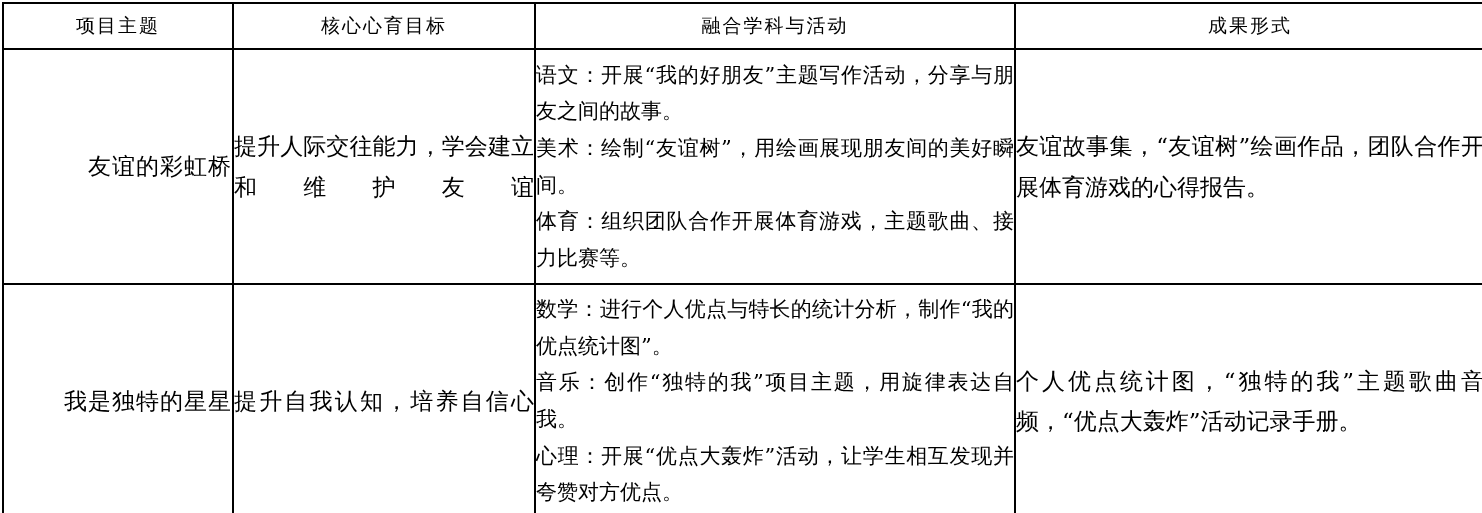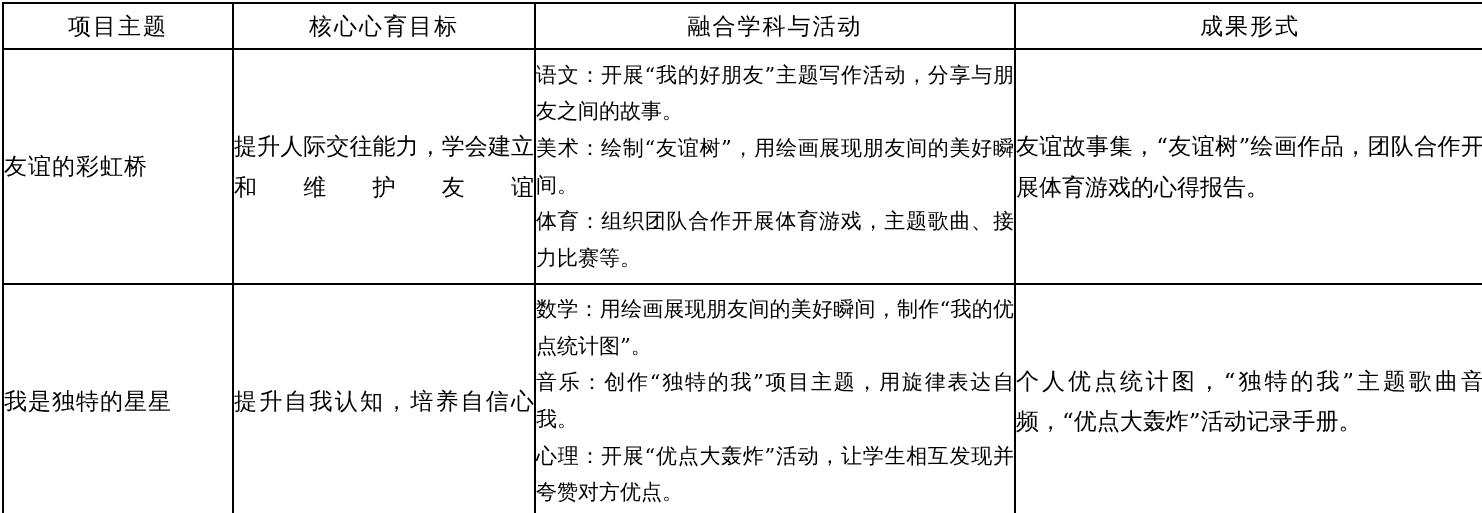--- a/index.html
+++ b/index.html
@@ -32,25 +32,25 @@
     padding: 0;
   }
   th.col-theme { width: 228px; }
   th.col-goal  { width: 300px; border-radius: 23px; }
   th.col-subj  { width: 478px; margin-left: 44px; }
   th.col-out   { width: 468px; }
 
   thead th {
     height: 44px;
     font-weight: normal;
-    font-size: 23px;
+    font-size: 19px;
     letter-spacing: 2px;
   }
   td.cell-theme {
-    text-align: left;
+    text-align: right;
     font-size: 23px;
     padding: 0 10px;
     letter-spacing: 1px;
   }
   td.cell-goal {
     text-align: justify;
     text-align-last: justify;
     font-size: 23px;
     padding: 0 10px;
     line-height: 1.75;
@@ -99,21 +99,21 @@
           <span class="subj-line">语文：开展“我的好朋友”主题写作活动，分享与朋友之间的故事。</span>
           <span class="subj-line">美术：绘制“友谊树”，用绘画展现朋友间的美好瞬间。</span>
           <span class="subj-line">体育：组织团队合作开展体育游戏，主题歌曲、接力比赛等。</span>
         </td>
         <td class="cell-out">友谊故事集，“友谊树”绘画作品，团队合作开展体育游戏的心得报告。</td>
       </tr>
       <tr class="row-2">
         <td class="cell-theme">我是独特的星星</td>
         <td class="cell-goal">提升自我认知，培养自信心</td>
         <td class="cell-subj">
-          <span class="subj-line">数学：用绘画展现朋友间的美好瞬间，制作“我的优点统计图”。</span>
+          <span class="subj-line">数学：进行个人优点与特长的统计分析，制作“我的优点统计图”。</span>
           <span class="subj-line">音乐：创作“独特的我”项目主题，用旋律表达自我。</span>
           <span class="subj-line">心理：开展“优点大轰炸”活动，让学生相互发现并夸赞对方优点。</span>
         </td>
         <td class="cell-out">个人优点统计图，“独特的我”主题歌曲音频，“优点大轰炸”活动记录手册。</td>
       </tr>
     </tbody>
   </table>
 </div>
 
 </body></html>

